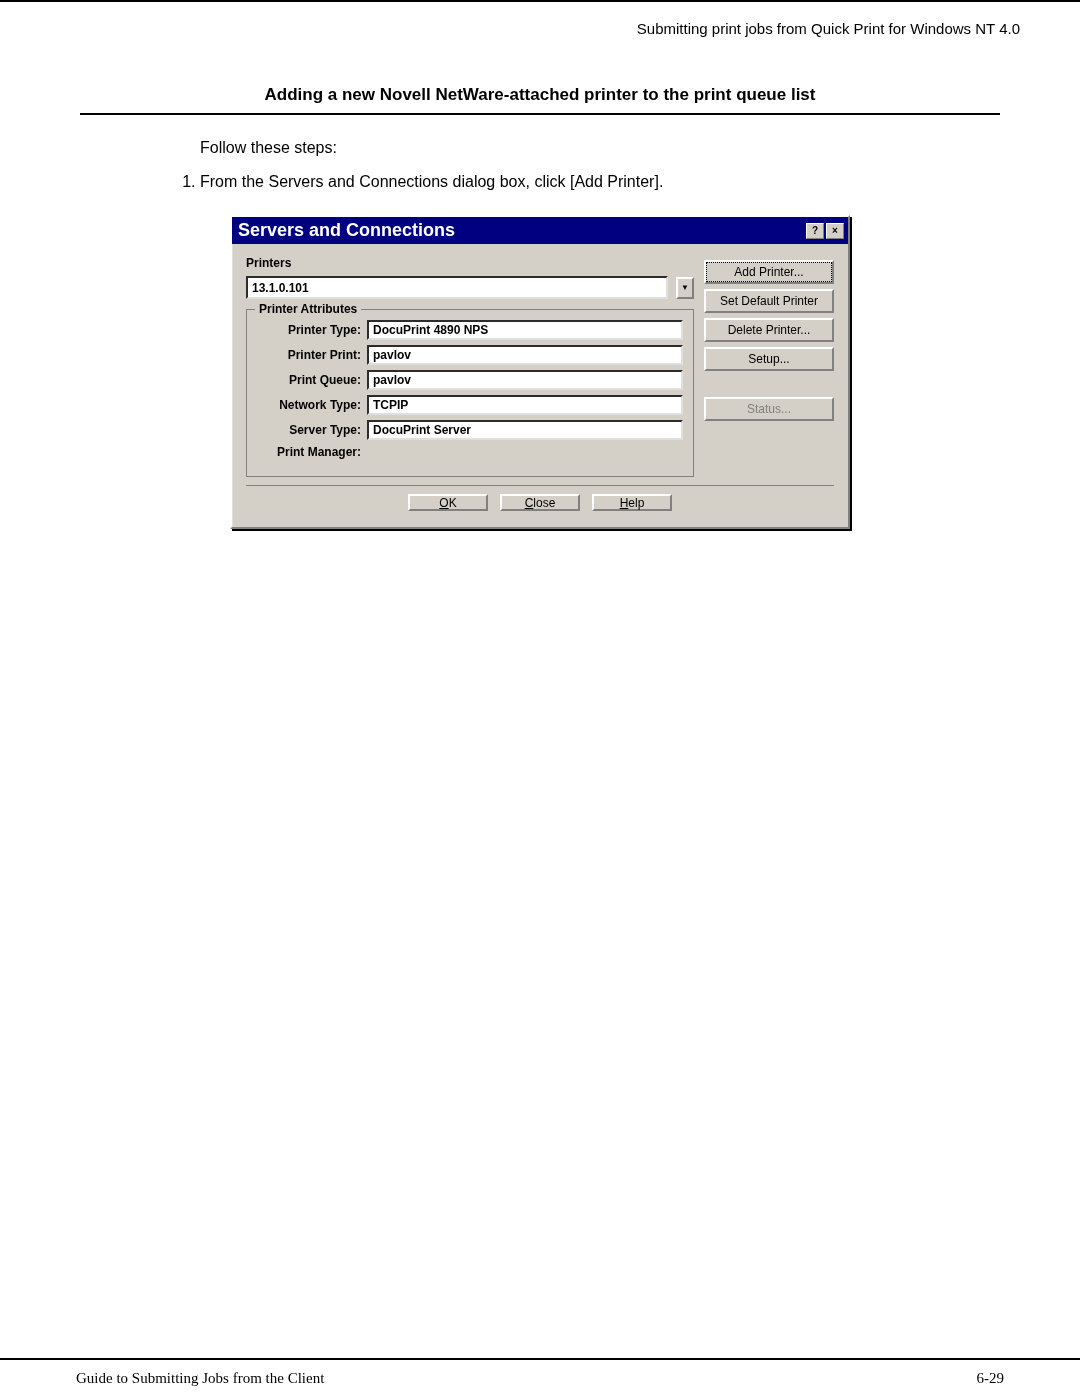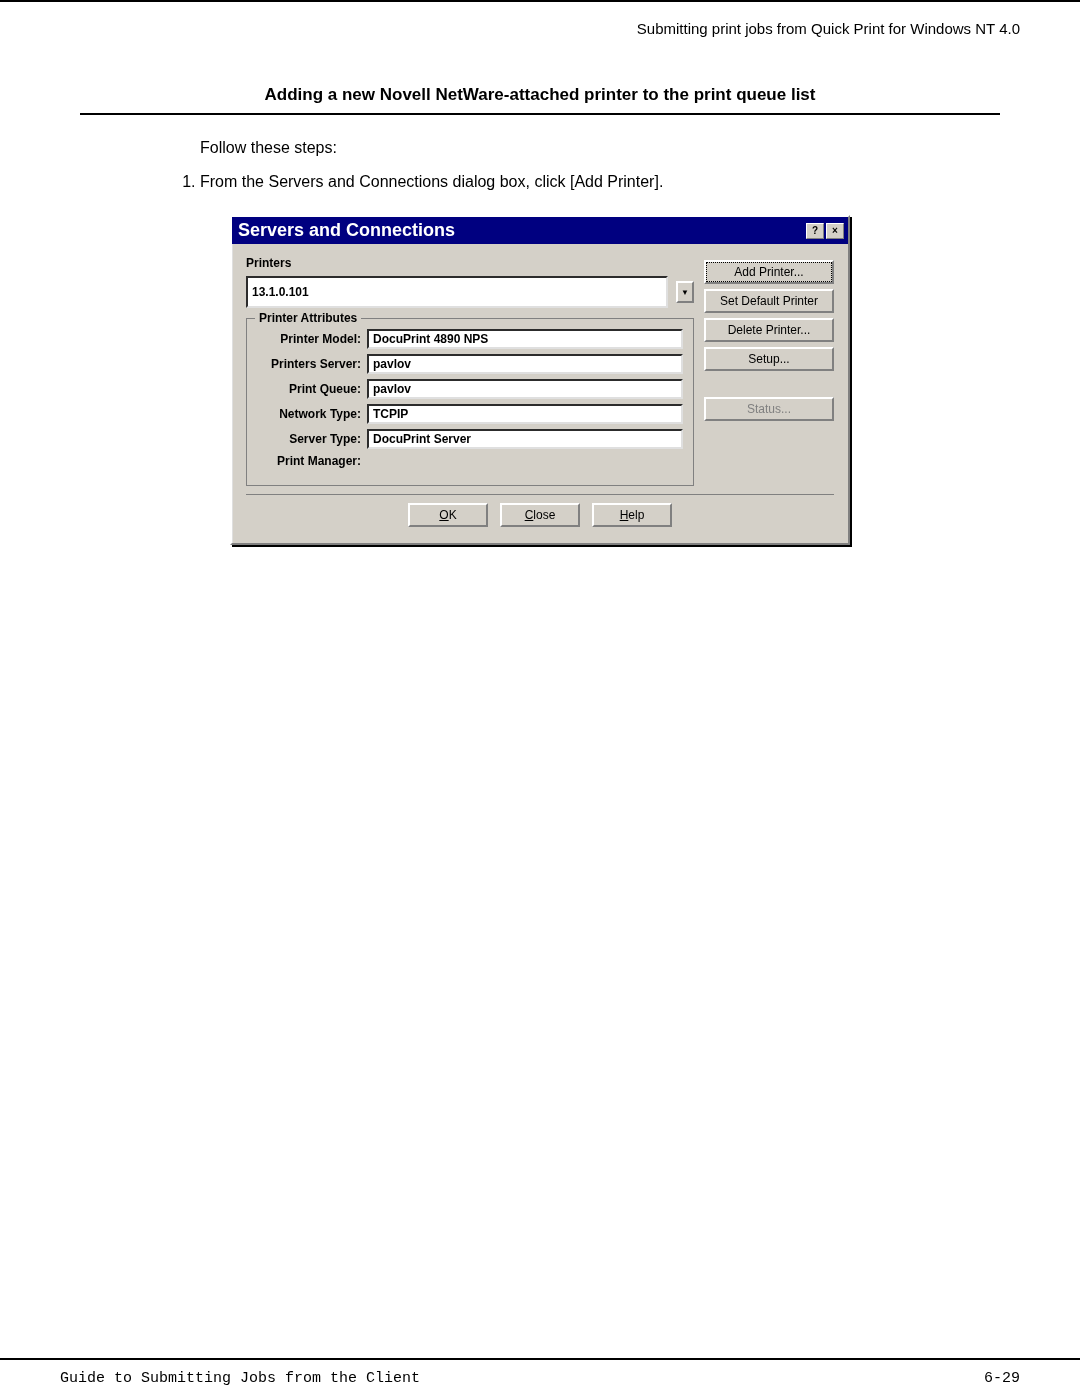--- a/index.html
+++ b/index.html
@@ -136,21 +136,21 @@
     
     .printer-row {
       display: flex;
       align-items: center;
       gap: 8px;
       margin-bottom: 10px;
     }
 
     .dropdown-field {
       flex: 1;
-      height: 32px;
+      height: 23px;
       background: #fff;
       border: 2px inset #808080;
       border-top-color: #808080;
       border-left-color: #808080;
       border-bottom-color: #dfdfdf;
       border-right-color: #dfdfdf;
       padding: 1px 4px;
       font-size: 12px;
       font-family: Arial, sans-serif;
       display: flex;
@@ -273,21 +273,21 @@
     .dialog-footer {
       display: flex;
       justify-content: center;
       gap: 12px;
       padding: 8px 0 6px 0;
       border-top: 1px solid #808080;
     }
 
     .footer-button {
       width: 80px;
-      height: 24px;
+      height: 17px;
       background: #d4d0c8;
       border: 2px solid;
       border-top-color: #ffffff;
       border-left-color: #ffffff;
       border-bottom-color: #808080;
       border-right-color: #808080;
       font-size: 12px;
       font-family: Arial, sans-serif;
       cursor: pointer;
       display: flex;
@@ -295,25 +295,25 @@
       justify-content: center;
     }
 
     
     .page-footer {
       position: absolute;
       bottom: 0;
       left: 0;
       right: 0;
       border-top: 2px solid #000;
-      padding: 10px 60px;
+      padding: 10px 76px;
       display: flex;
       justify-content: space-between;
       font-size: 15px;
-      font-family: Liberation Mono, monospace;
+      font-family: Liberation Serif, serif;
     }
 
     .underline-letter {
       text-decoration: underline;
     }
   </style>
 </head>
 <body>
 
 <div class="page-container">
@@ -353,25 +353,25 @@
                 <div class="dropdown-field">
                   <span>13.1.0.101</span>
                 </div>
                 <div class="dropdown-arrow">▼</div>
               </div>
 
               <div class="group-box">
                 <div class="group-box-legend">Printer Attributes</div>
 
                 <div class="attr-row">
-                  <div class="attr-label">Printer Model:</div>
+                  <div class="attr-label">Printer Type:</div>
                   <div class="attr-value">DocuPrint 4890 NPS</div>
                 </div>
                 <div class="attr-row">
-                  <div class="attr-label">Printers Server:</div>
+                  <div class="attr-label">Printer Print:</div>
                   <div class="attr-value">pavlov</div>
                 </div>
                 <div class="attr-row">
                   <div class="attr-label">Print Queue:</div>
                   <div class="attr-value">pavlov</div>
                 </div>
                 <div class="attr-row">
                   <div class="attr-label">Network Type:</div>
                   <div class="attr-value">TCPIP</div>
                 </div>

